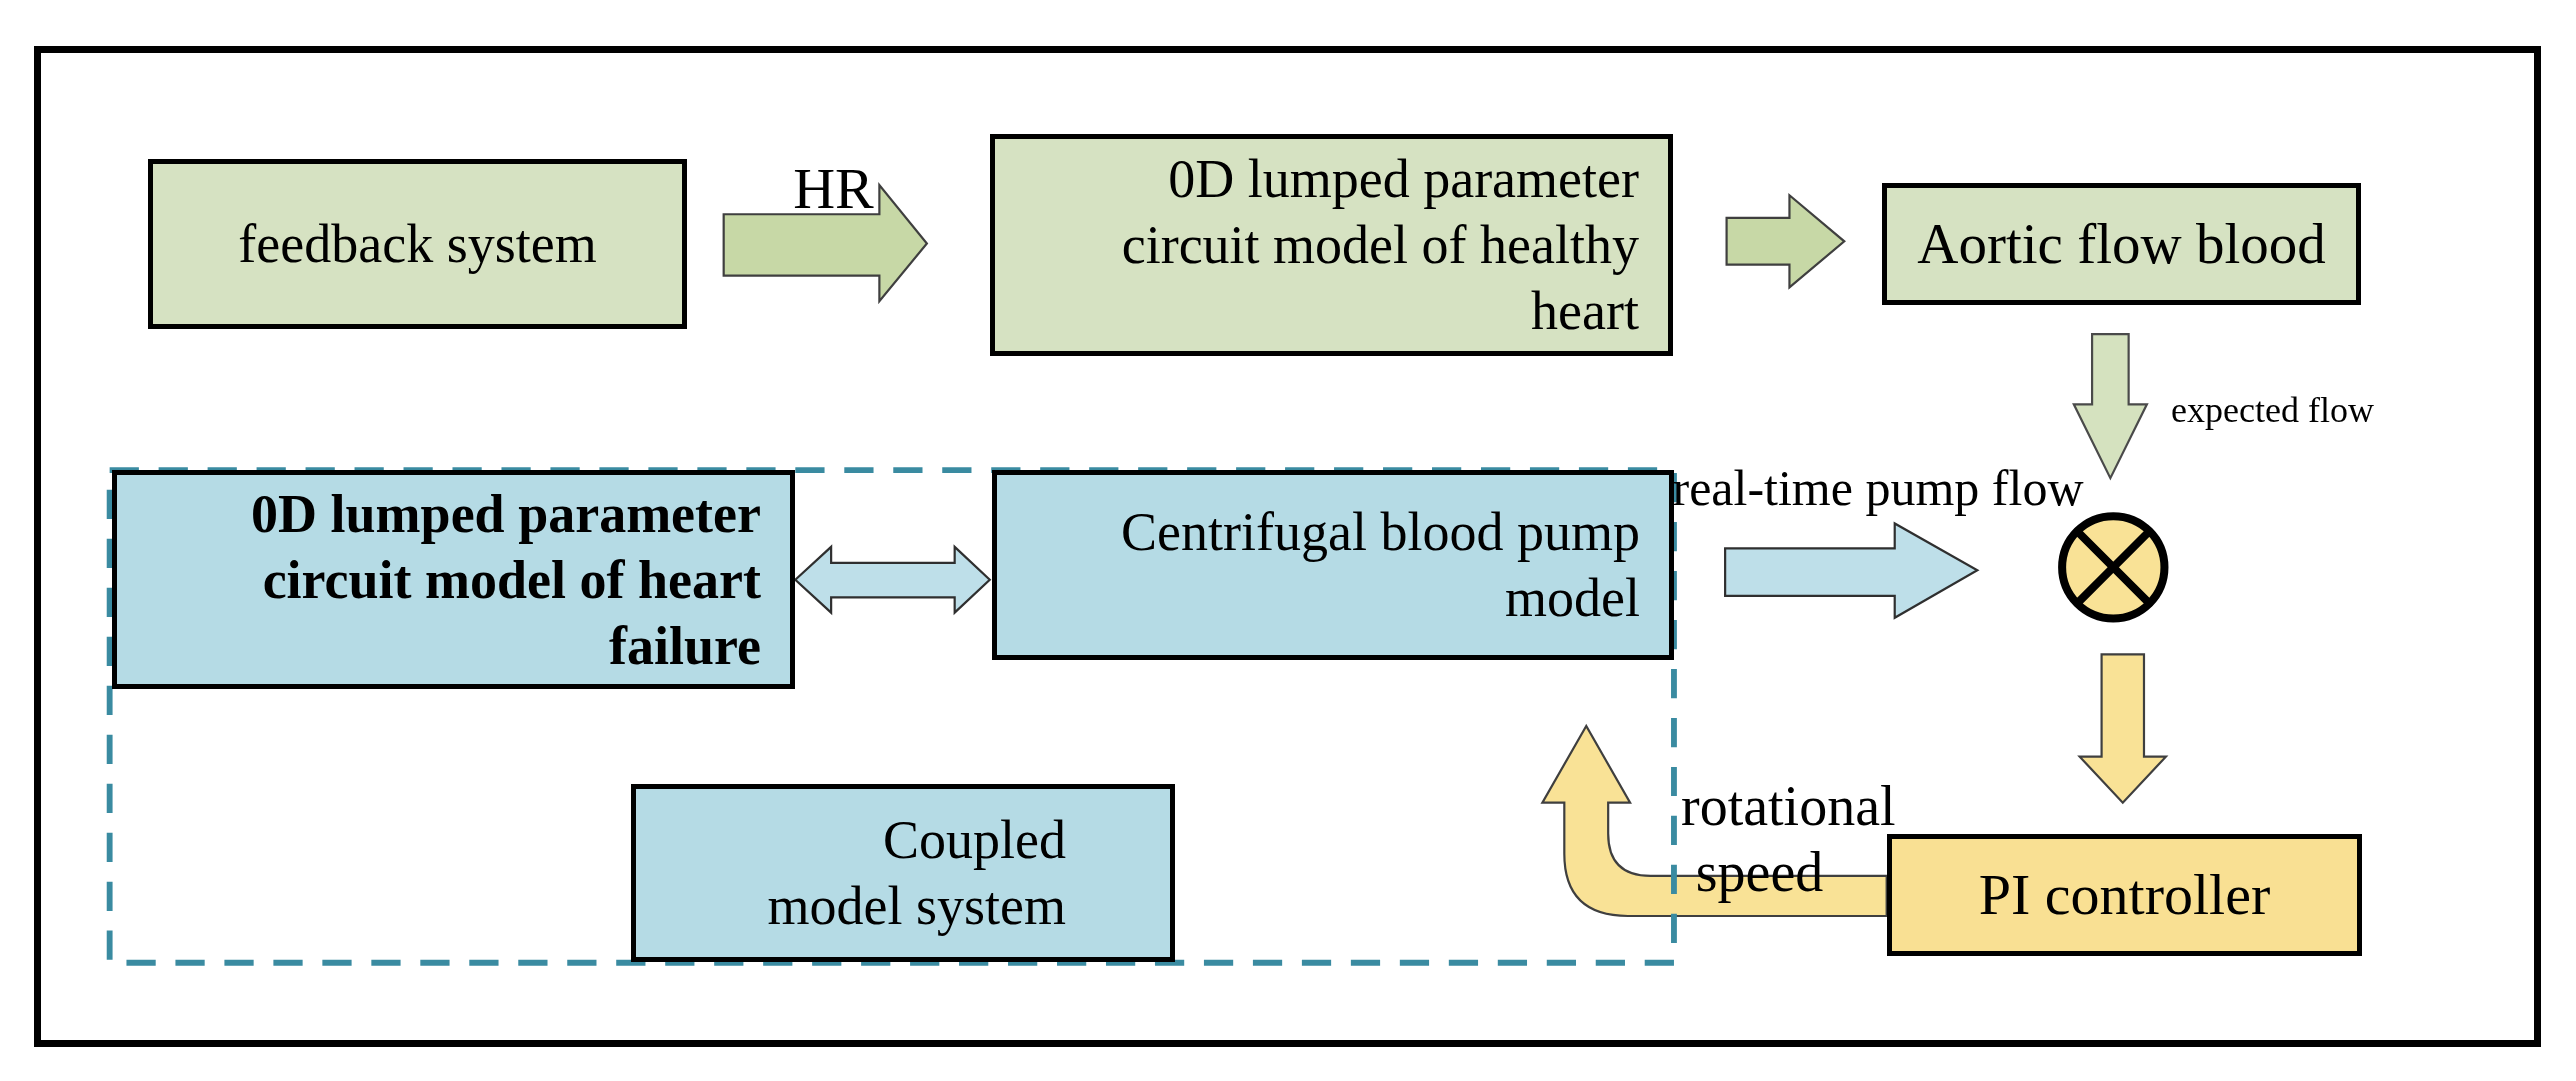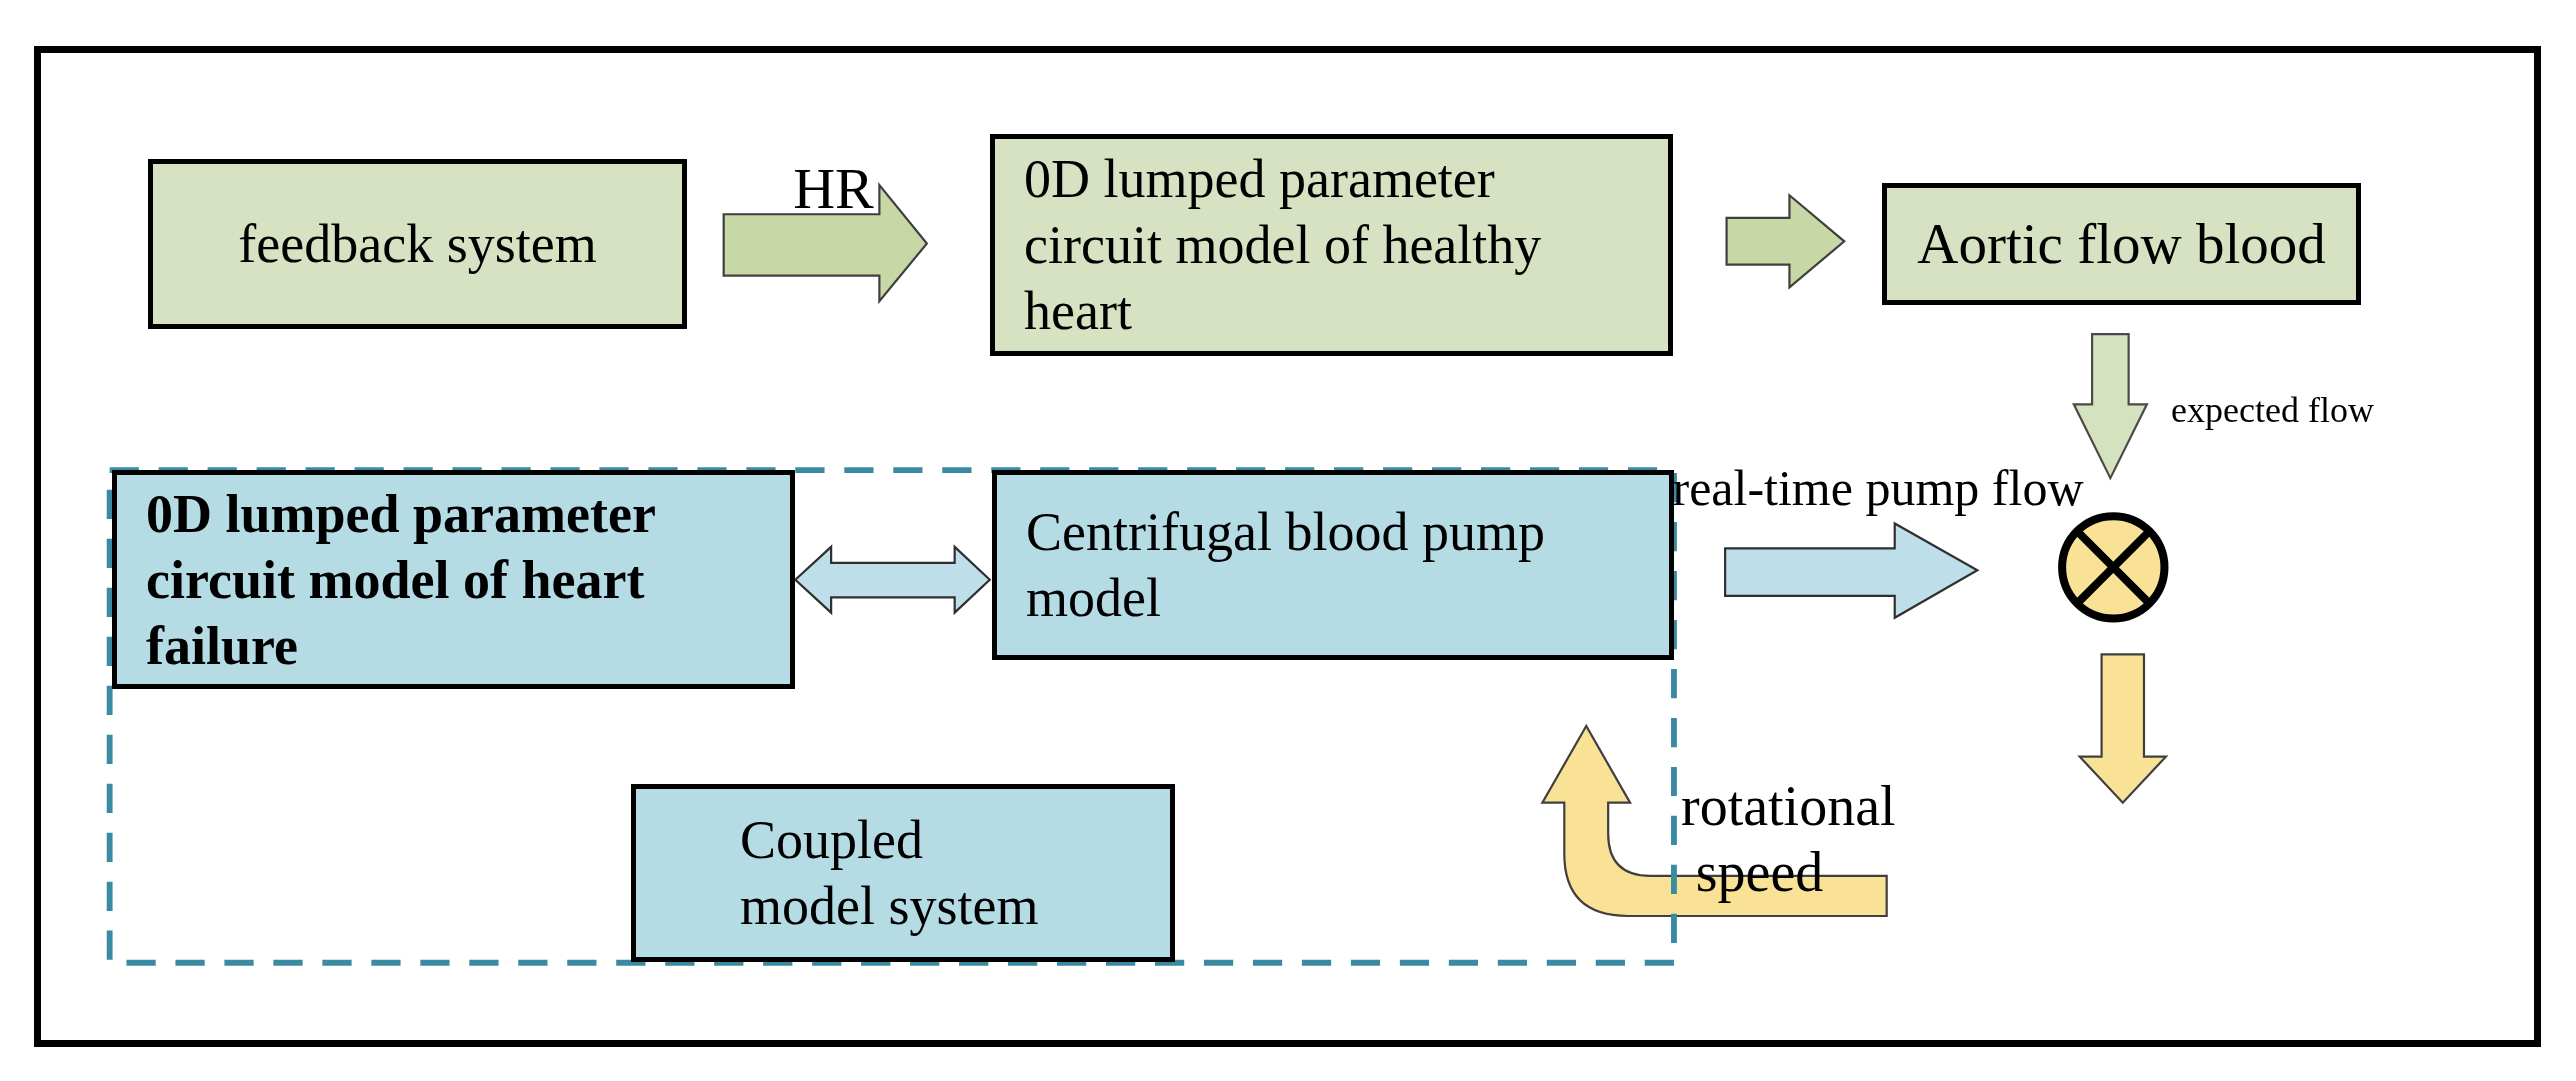--- a/index.html
+++ b/index.html
@@ -13,21 +13,21 @@
   }
   #outer-frame{
     position:absolute;left:34px;top:46px;width:2507px;height:1001px;
     border:7.3px solid #000;box-sizing:border-box;
   }
   #shape-layer{position:absolute;left:0;top:0;width:2576px;height:1082px;}
   .box{
     position:absolute;box-sizing:border-box;
     border:5.1px solid #000;
     display:flex;flex-direction:column;align-items:center;justify-content:center;
-    text-align:left;font-size:54px;line-height:66px;
+    text-align:right;font-size:54px;line-height:66px;
   }
   .green-fill{background:var(--green-box);}
   .blue-fill{background:var(--blue-box);}
   .yellow-fill{background:var(--yellow-box);}
   #feedback-box{left:148px;top:159px;width:539px;height:170px;}
   #healthy-box{left:990px;top:134px;width:683px;height:222px;padding:0 29px;}
   #aortic-box{left:1882px;top:183px;width:479px;height:122px;font-size:57px;}
   #hf-box{left:112px;top:470px;width:683px;height:219px;padding:0 29px;font-weight:bold;}
   #pump-box{left:992px;top:470px;width:682px;height:190px;padding:0 29px;}
   #coupled-box{left:631px;top:784px;width:544px;height:178px;padding:0 104px;}
@@ -98,20 +98,23 @@
   </div>
 
   <div class="box blue-fill" id="pump-box">
     <span>Centrifugal blood pump model</span>
   </div>
 
   <div class="box blue-fill" id="coupled-box">
     <span>Coupled model system</span>
   </div>
 
+  <div class="box yellow-fill" id="pi-box">
+    <span>PI controller</span>
+  </div>
 
   <div class="float-label" id="hr-label">HR</div>
 
   <div class="float-label" id="expected-flow-label">expected flow</div>
 
   <div class="float-label" id="pump-flow-label">real-time pump flow</div>
 
   <div class="float-label" id="rotational-label">
     <div>rotational</div>
     <div>speed</div>

